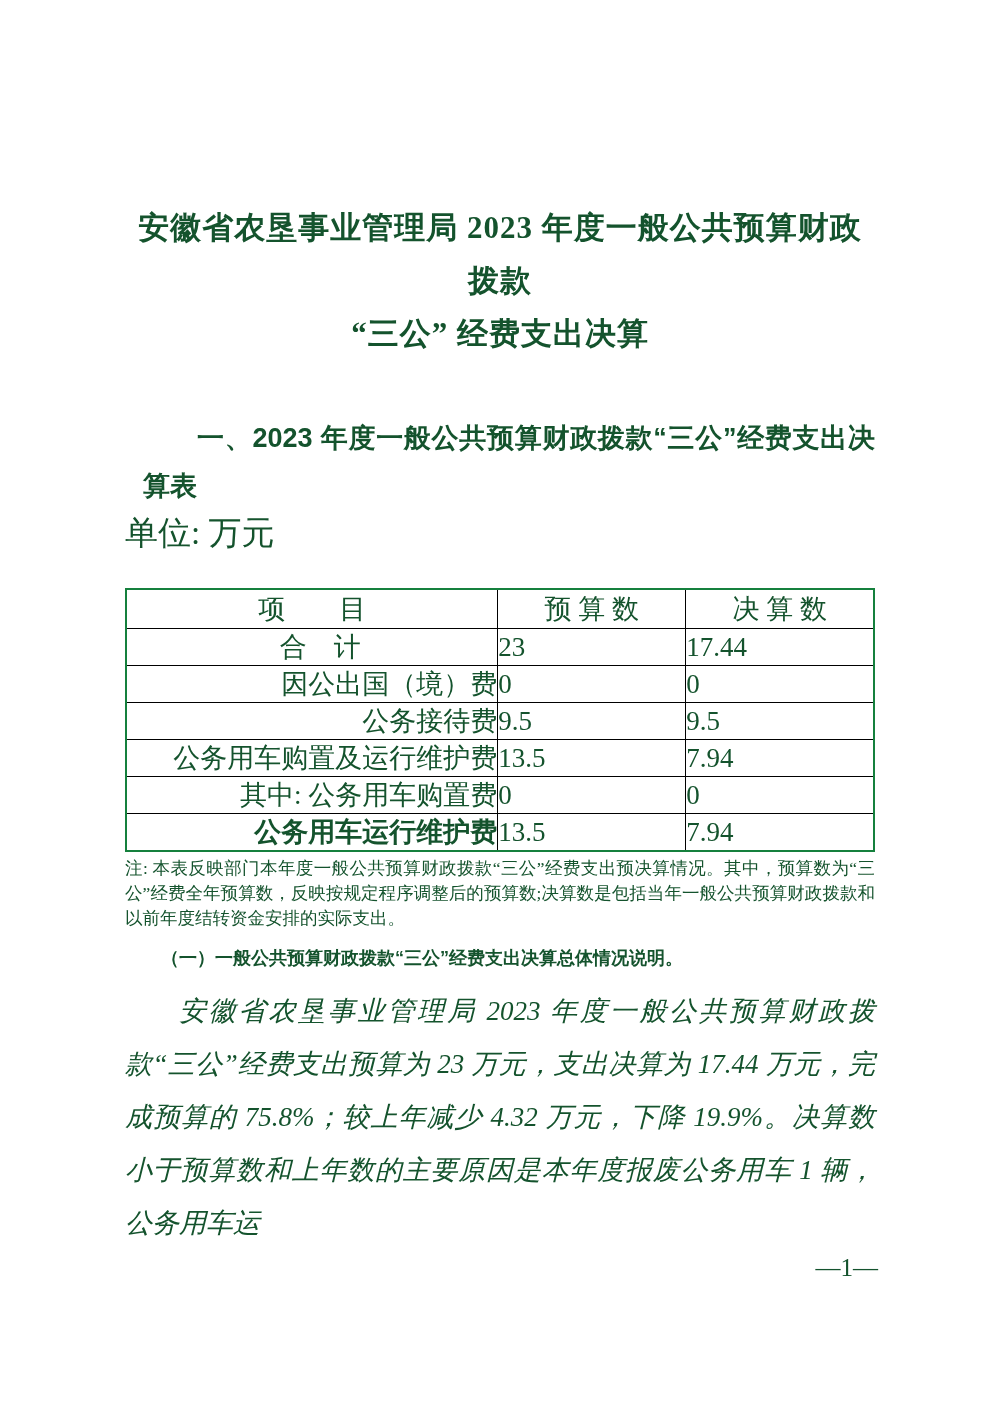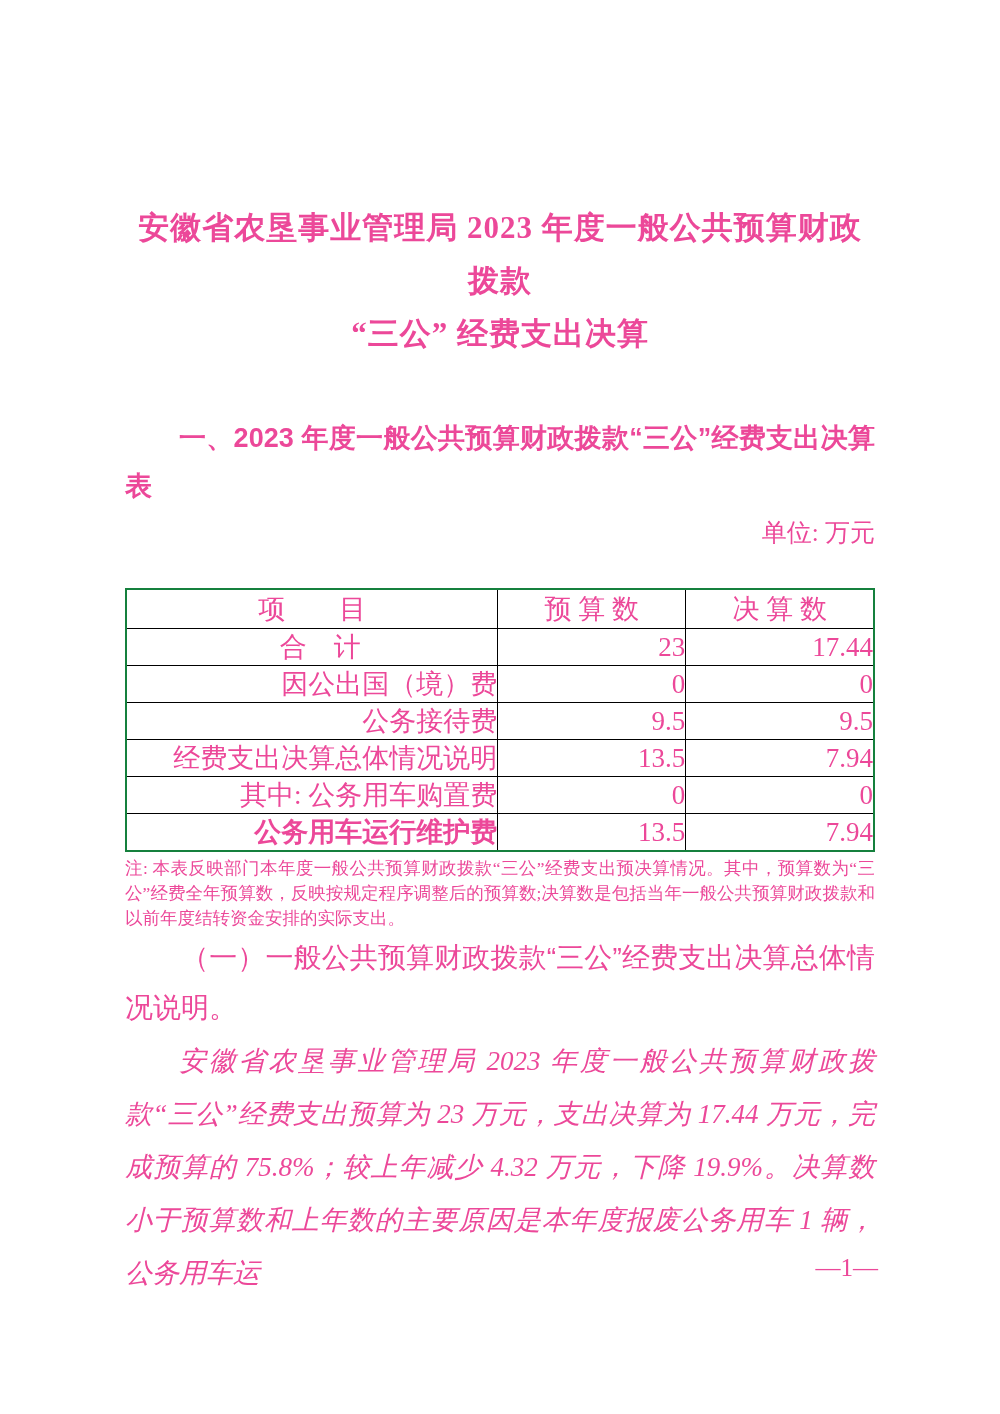--- a/index.html
+++ b/index.html
@@ -1,52 +1,52 @@
 <!DOCTYPE html>
 <html><head>
 <meta charset="utf-8">
 <style>
   html,body { margin:0; padding:0; background:#ffffff; }
   .page {
     position:relative; width:1000px; height:1414px; background:#fff;
-    color:#ec4899; font-family:"Liberation Serif", serif; overflow:hidden;
+    color:#14532d; font-family:"Liberation Serif", serif; overflow:hidden;
     margin:0 auto;
   }
   .content { padding:180px 125px 0 125px; }
 
   .doc-title { font-size:31px; font-weight:bold; line-height:53px; text-align:center; letter-spacing:1px; }
   .doc-title .t-line { display:block; }
 
   .sec-heading {
     margin-top:54px; font-size:27px; font-weight:bold; line-height:48px;
-    text-indent:2em; text-align:justify; font-family:"Liberation Sans", sans-serif;
+    text-indent:2em; text-align:justify; font-family:"Liberation Sans", sans-serif;margin-left:18px;
   }
-  .unit-line { text-align:right; font-size:25px; line-height:42px; margin-top:2px; }
+  .unit-line { text-align:left; font-size:33px; line-height:42px; margin-top:2px; }
 
   table.budget {
     width:100%; border-collapse:collapse; margin-top:34px;
     border:2px solid #15803d; table-layout:fixed;
   }
   table.budget th, table.budget td {
     border:1.5px solid #000; font-size:27px; font-weight:normal;
     height:36px; line-height:36px; padding:0; overflow:hidden; white-space:nowrap;
   }
   table.budget th { height:38px; line-height:38px; text-align:center; }
   col.c-item { width:49.7%; } col.c-num { width:25.15%; }
   td.item { text-align:right; padding-left:8px; }
   td.item.c { text-align:center; padding-left:16px; }
   td.item.ind-1 { padding-left:1.2em; }
   td.item.ind-4 { padding-left:4.1em;font-weight:bold; }
-  td.num { text-align:right;margin-top:8px; }
+  td.num { text-align:left;margin-top:8px; }
 
   .note { margin-top:4px; font-size:17.5px; line-height:25px; text-align:justify; }
 
   .sec-heading.h2 { margin-top:6px; line-height:50px; }
   .sub-heading {
-    font-size:28px; font-weight:normal; line-height:50px; text-indent:2em;
+    font-size:18px; font-weight:bold; line-height:50px; text-indent:2em;
     text-align:justify; font-family:"Liberation Sans", sans-serif; margin-top:2px;
   }
   .body-par {
     font-size:27px; line-height:53px; text-indent:2em; text-align:justify; margin-top:2px;font-style:italic;
   }
   .page-num { position:absolute; right:122px; bottom:132px; font-size:25px; }
 </style>
 </head>
 <body>
 
@@ -85,21 +85,21 @@
           <td class="item">因公出国（境）费</td>
           <td class="num">0</td>
           <td class="num">0</td>
         </tr>
         <tr>
           <td class="item">公务接待费</td>
           <td class="num">9.5</td>
           <td class="num">9.5</td>
         </tr>
         <tr>
-          <td class="item">经费支出决算总体情况说明</td>
+          <td class="item">公务用车购置及运行维护费</td>
           <td class="num">13.5</td>
           <td class="num">7.94</td>
         </tr>
         <tr>
           <td class="item ind-1">其中: 公务用车购置费</td>
           <td class="num">0</td>
           <td class="num">0</td>
         </tr>
         <tr>
           <td class="item ind-4">公务用车运行维护费</td>

